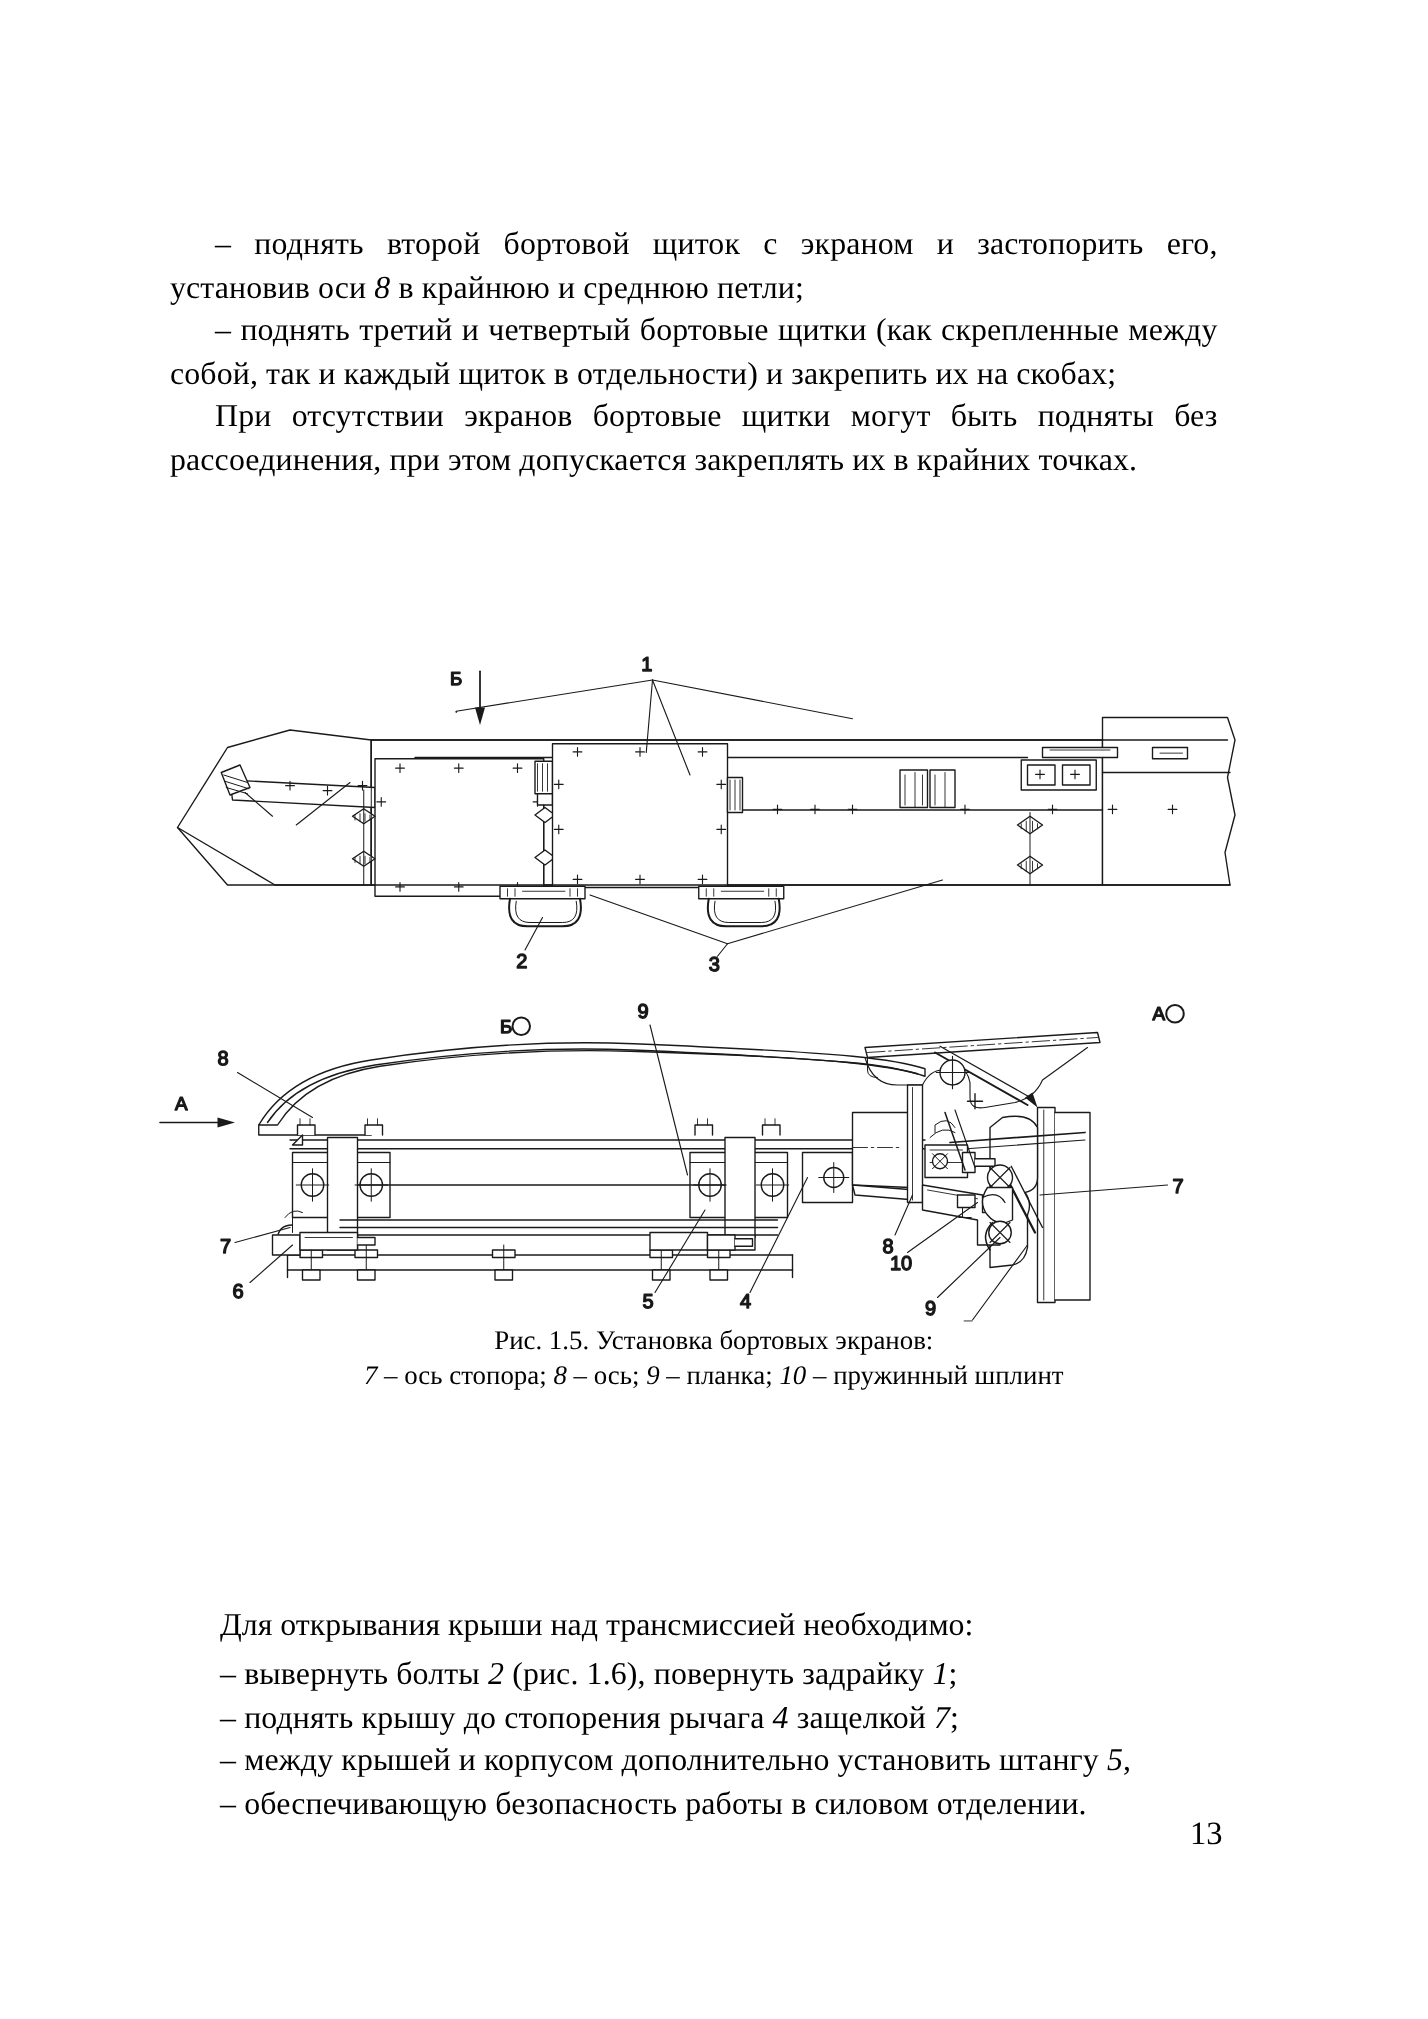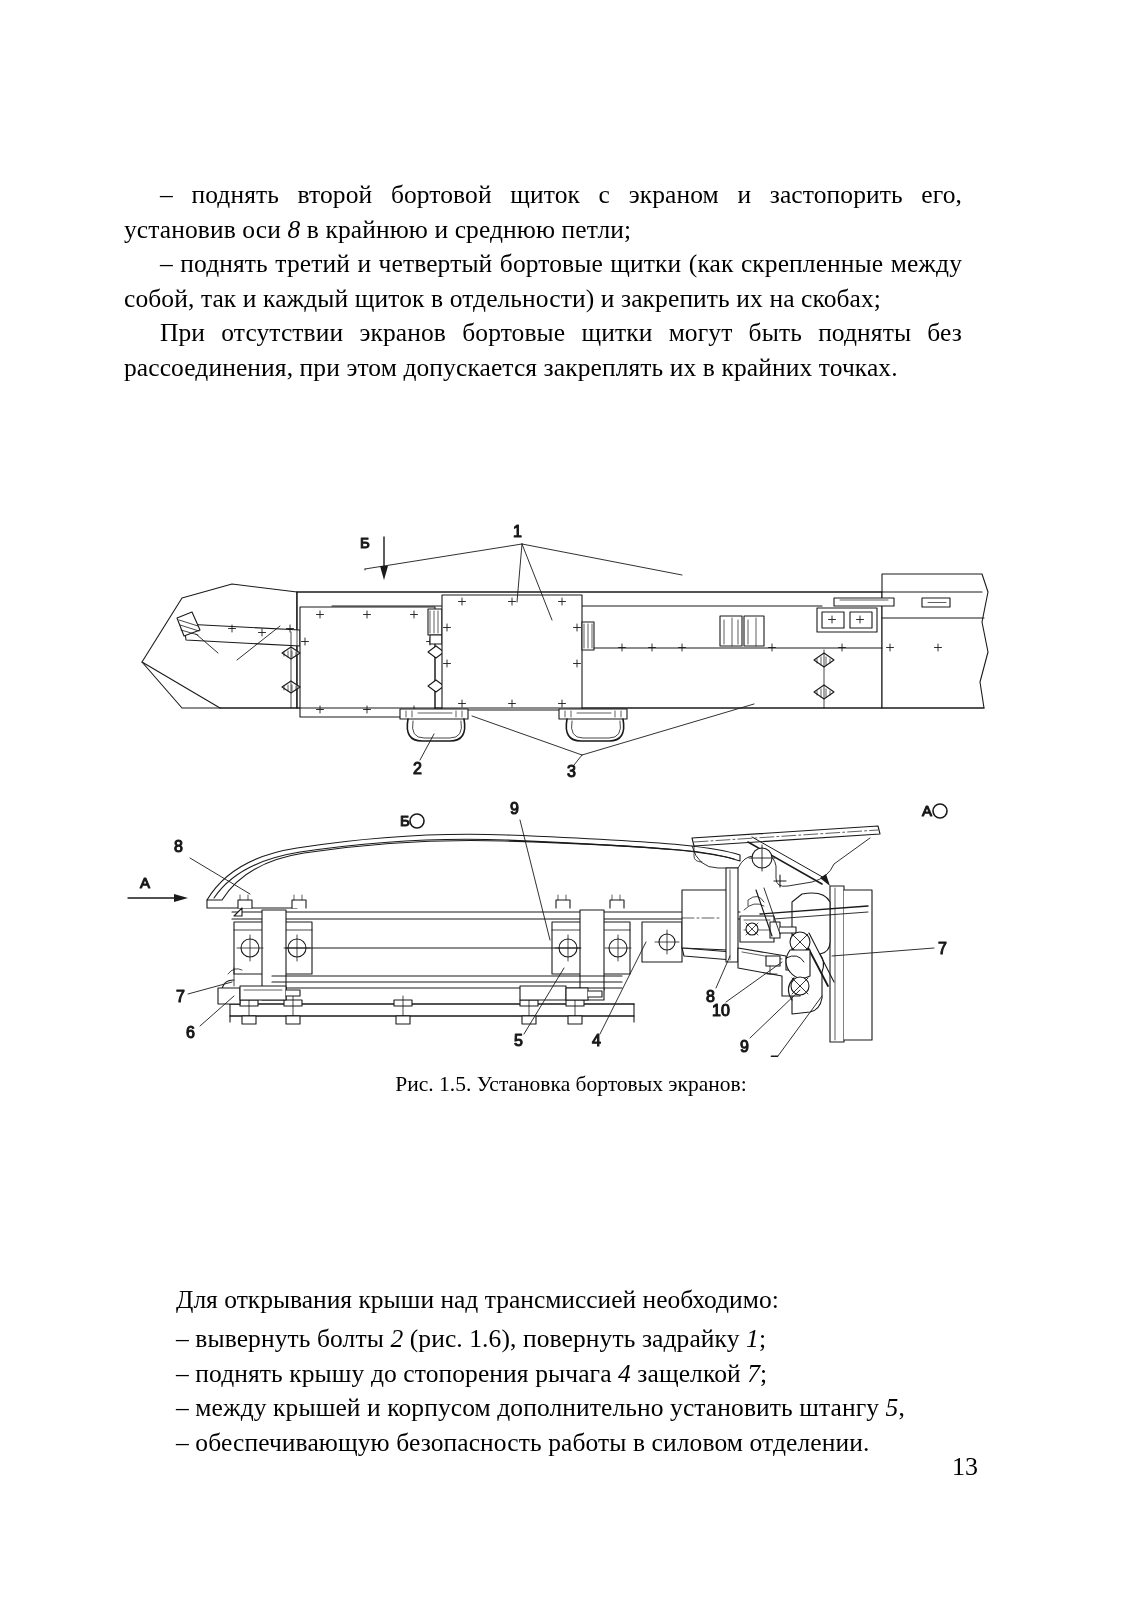--- a/index.html
+++ b/index.html
@@ -15,21 +15,21 @@
     background: #ffffff;
     margin: 0 auto;
     overflow: hidden;
     font-family: "Liberation Serif", "DejaVu Serif", serif;
     color: #000000;
   }
 
   
   .textcol {
     position: absolute;
-    left: 124px;
+    left: 136px;
     top: 178px;
     width: 838px;
   }
   .para {
     font-size: 25.5px;
     line-height: 1.355;
     text-align: justify;
     text-align-last: left;
     text-indent: 36px;
     margin: 0;
@@ -49,21 +49,20 @@
   .figure svg { display: block; }
 
   .figcaption {
     position: absolute;
     left: 120px;
     top: 1058px;
     width: 902px;
     text-align: center;
     font-size: 21.5px;
     line-height: 1.32;
-    margin-top: 12px;
   }
   .figcaption .it { font-style: italic; }
 
   
   .h-section {
     position: absolute;
     left: 140px;
     top: 1163px;
     width: 838px;
     text-align: center;
@@ -478,20 +477,21 @@
         <text class="dwg-num" x="30" y="226">10</text>
         <text class="dwg-num" x="58" y="262">9</text>
         <text class="dwg-num" x="88" y="278">5</text>
       </g>
 
     </svg>
   </div>
 
   <div class="figcaption">
     <div>Рис. 1.5. Установка бортовых экранов:</div>
+    <div><span class="it">7</span> – ось стопора; <span class="it">8</span> – ось; <span class="it">9</span> – планка; <span class="it">10</span> – пружинный шплинт</div>
   </div>
 
 
   <div class="h-bold-left">Для открывания крыши над трансмиссией необходимо:</div>
 
   <div class="list-block">
     <p class="para"><span>– вывернуть болты </span><span class="it">2</span><span> (рис. 1.6), повернуть задрайку </span><span class="it">1</span><span>;</span></p>
     <p class="para"><span>– поднять крышу до стопорения рычага </span><span class="it">4</span><span> защелкой </span><span class="it">7</span><span>;</span></p>
     <p class="para"><span>– между крышей и корпусом дополнительно установить штангу </span><span class="it">5</span><span>,</span></p>
     <p class="para"><span>– обеспечивающую безопасность работы в силовом отделении.</span></p>

